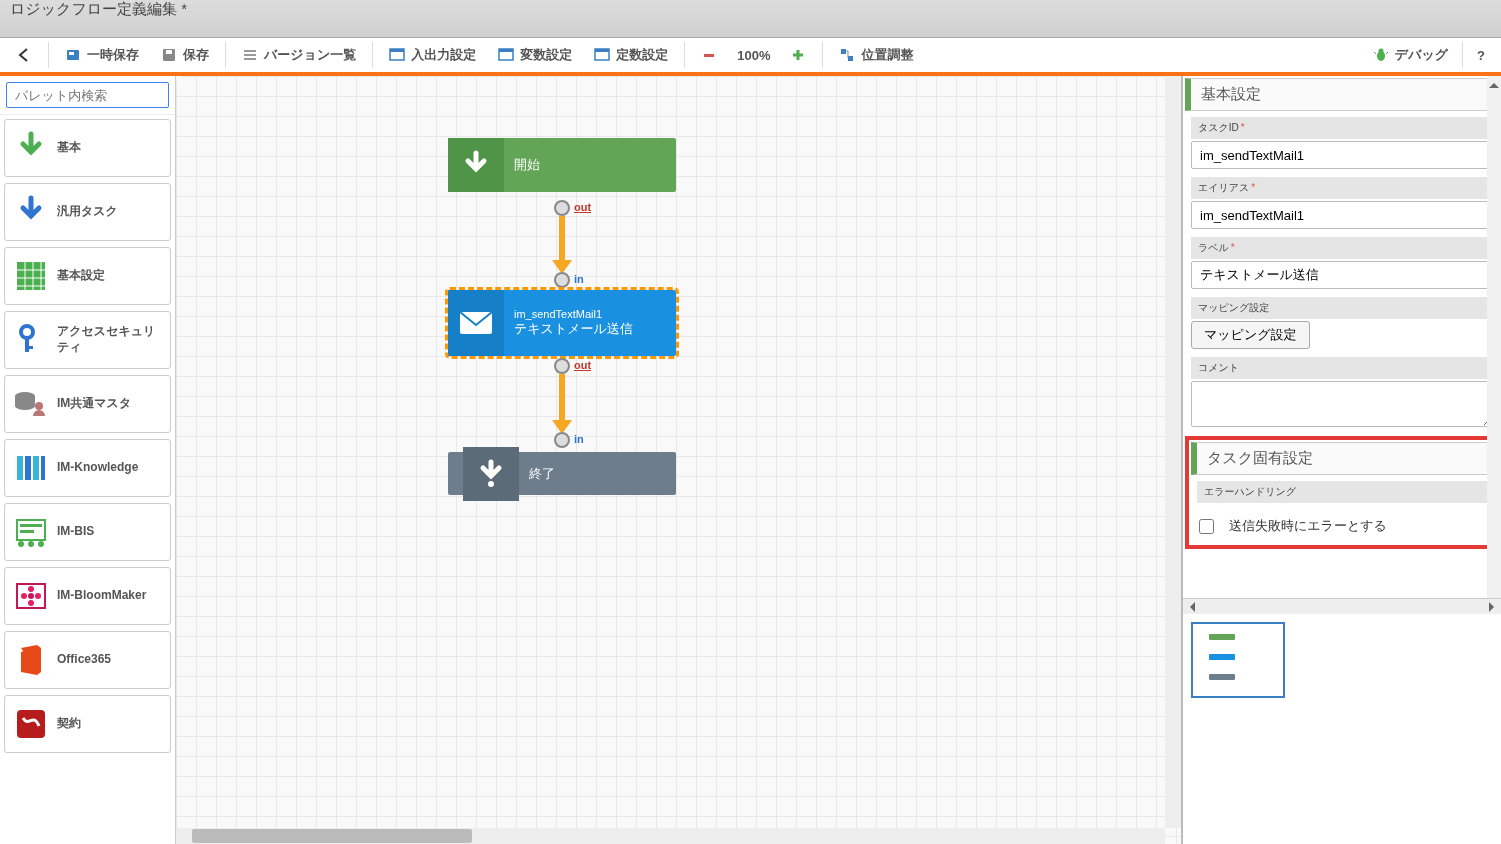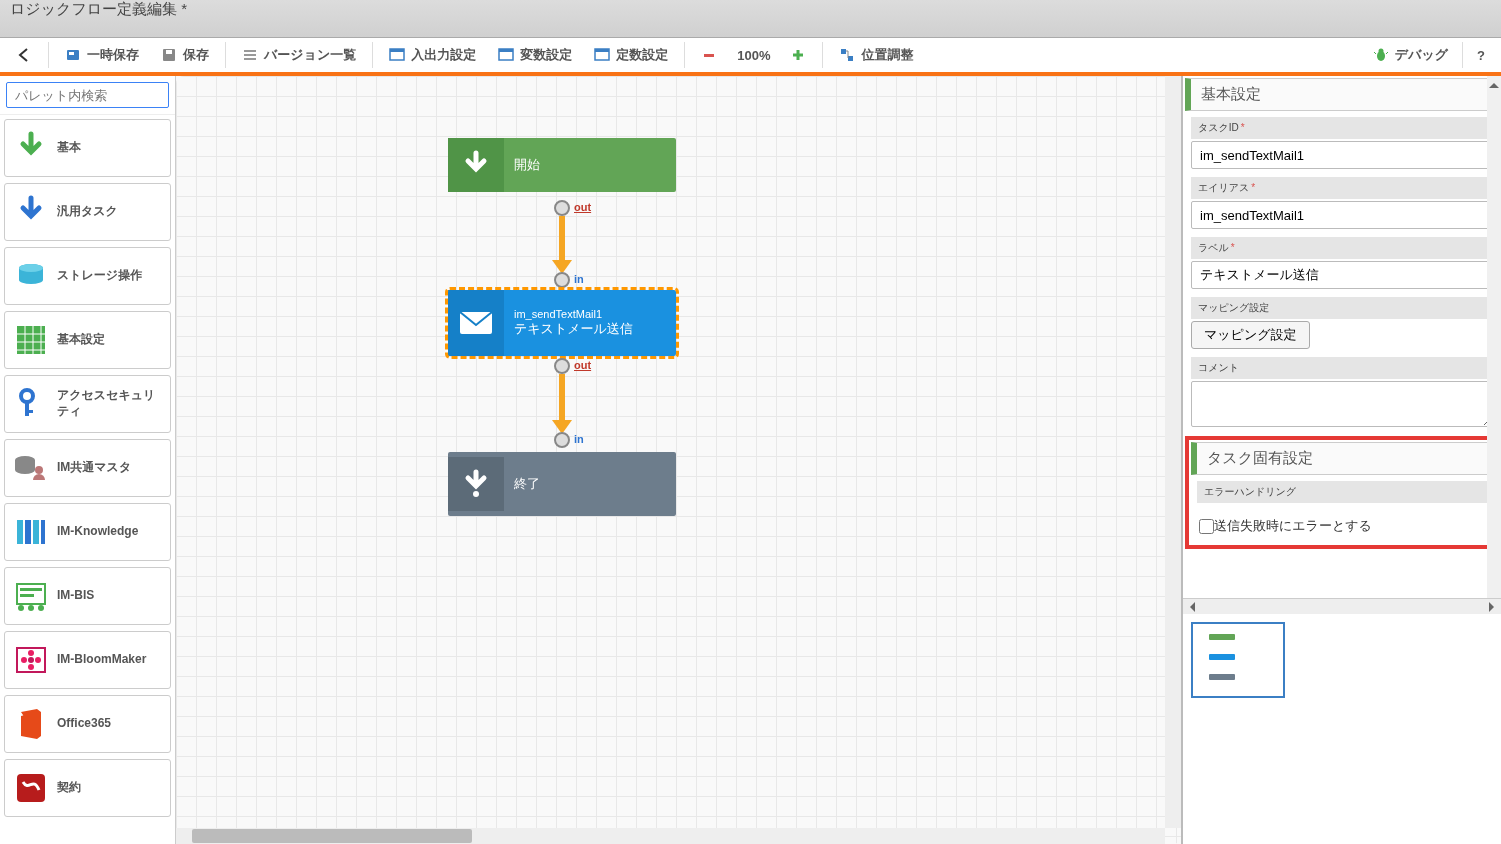--- a/index.html
+++ b/index.html
@@ -42,21 +42,21 @@
 .canvas-scroll-v { position: absolute; right: 0; top: 0; bottom: 16px; width: 16px; background: #eee; }
 
 
 .node { position: absolute; display: flex; align-items: center; color: #fff; font-size: 13px; border-radius: 2px; }
 .node-start { left: 272px; top: 62px; width: 228px; height: 54px; background: #62a556; }
 .node-start .node-icon { width: 56px; height: 54px; background: #509447; display: flex; align-items: center; justify-content: center; }
 .node-mail { left: 272px; top: 214px; width: 228px; height: 66px; background: #1a91e0; outline: 3px dashed #ff9800; outline-offset: 0; }
 .node-mail .node-icon { width: 56px; height: 66px; background: #1580c8; display: flex; align-items: center; justify-content: center; }
 .node-mail .node-text { display: flex; flex-direction: column; }
 .node-mail .sub { font-size: 11px; }
-.node-end { left: 272px; top: 376px; width: 228px; height: 64px; background: #6d7d8c; }
+.node-end { left: 272px; top: 376px; width: 228px; height: 43px; background: #6d7d8c; padding-left: 15px; }
 .node-end .node-icon { width: 56px; height: 54px; background: #5c6b78; display: flex; align-items: center; justify-content: center; }
 .node-label { padding-left: 10px; }
 
 .port { position: absolute; width: 16px; height: 16px; border-radius: 50%; background: #ddd; border: 2px solid #888; }
 .port-label { position: absolute; font-size: 11px; font-weight: bold; }
 .port-out { color: #c0392b; text-decoration: underline; }
 .port-in { color: #2e74d0; }
 
 .arrow-line { position: absolute; width: 6px; background: #f5a623; left: 383px; }
 .arrow-head { position: absolute; left: 376px; width: 0; height: 0; border-left: 10px solid transparent; border-right: 10px solid transparent; border-top: 14px solid #f5a623; }
@@ -65,21 +65,21 @@
 .right-panel { width: 320px; border-left: 2px solid #bbb; display: flex; flex-direction: column; background: #fff; }
 .panel-scroll { flex: 1; overflow-y: auto; position: relative; }
 .section-header { background: #fafafa; border: 1px solid #ccc; border-left: 6px solid #62a556; padding: 6px 10px; font-size: 15px; color: #555; margin: 2px; }
 .form-row { padding: 4px 8px; }
 .form-label { display: block; font-size: 10px; font-weight: normal; color: #444; margin-bottom: 2px; background: #e5e5e5; padding: 3px 6px; border: 1px solid #e5e5e5; }
 .form-label .req { color: #d9534f; margin-left: 2px; }
 .form-row input[type="text"] { width: 100%; height: 28px; padding: 0 8px; border: 1px solid #bbb; border-radius: 2px; font-size: 13px; }
 .form-row textarea { width: 100%; height: 46px; padding: 4px 8px; border: 1px solid #bbb; border-radius: 2px; font-size: 13px; resize: both; }
 .form-row button { height: 28px; padding: 0 12px; border: 1px solid #aaa; background: #f5f5f5; border-radius: 3px; cursor: pointer; font-size: 13px; }
 .highlight-box { border: 4px solid #e53935; margin: 2px; padding-bottom: 6px; }
-.checkbox-row { display: flex; align-items: center; gap: 0; padding: 4px 10px; }
+.checkbox-row { display: flex; align-items: center; gap: 15px; padding: 4px 10px; }
 .checkbox-row input { width: 15px; height: 15px; }
 
 .panel-hscroll { height: 16px; background: #eee; position: relative; border-top: 1px solid #ccc; }
 .panel-hscroll::before { content:''; position:absolute; left:2px; top:3px; border: 5px solid transparent; border-right-color:#666; }
 .panel-hscroll::after { content:''; position:absolute; right:2px; top:3px; border: 5px solid transparent; border-left-color:#666; }
 
 .minimap { height: 230px; padding: 8px; }
 .minimap-box { width: 94px; height: 76px; border: 2px solid #3b7fc4; background: #fff; position: relative; }
 .mm-n { position: absolute; height: 6px; border-radius: 1px; }
 .mm1 { left: 16px; top: 10px; width: 26px; background: #62a556; }
@@ -208,30 +208,20 @@
         <span class="palette-icon">
             <svg viewBox="0 0 36 36">
               <path d="M18 4 v16 M10 14 l8 8 l8 -8" fill="none" stroke="#2e74d0" stroke-width="5" stroke-linecap="round"></path>
             </svg>
           </span>
         <span class="palette-label">汎用タスク</span>
       </div>
       <div class="palette-item">
         <span class="palette-icon">
             <svg viewBox="0 0 36 36">
-              <ellipse cx="18" cy="10" rx="12" ry="4" fill="#3bb4d8"></ellipse>
-              <path d="M6 10 v12 a12 4 0 0 0 24 0 v-12" fill="#3bb4d8"></path>
-              <ellipse cx="18" cy="10" rx="12" ry="4" fill="#6cd0e8"></ellipse>
-            </svg>
-          </span>
-        <span class="palette-label">ストレージ操作</span>
-      </div>
-      <div class="palette-item">
-        <span class="palette-icon">
-            <svg viewBox="0 0 36 36">
               <rect x="4" y="4" width="28" height="28" fill="#4caf50"></rect>
               <g stroke="#fff" stroke-width="1">
                 <line x1="4" y1="12" x2="32" y2="12"></line>
                 <line x1="4" y1="20" x2="32" y2="20"></line>
                 <line x1="4" y1="28" x2="32" y2="28"></line>
                 <line x1="12" y1="4" x2="12" y2="32"></line>
                 <line x1="20" y1="4" x2="20" y2="32"></line>
                 <line x1="28" y1="4" x2="28" y2="32"></line>
               </g>
             </svg>

